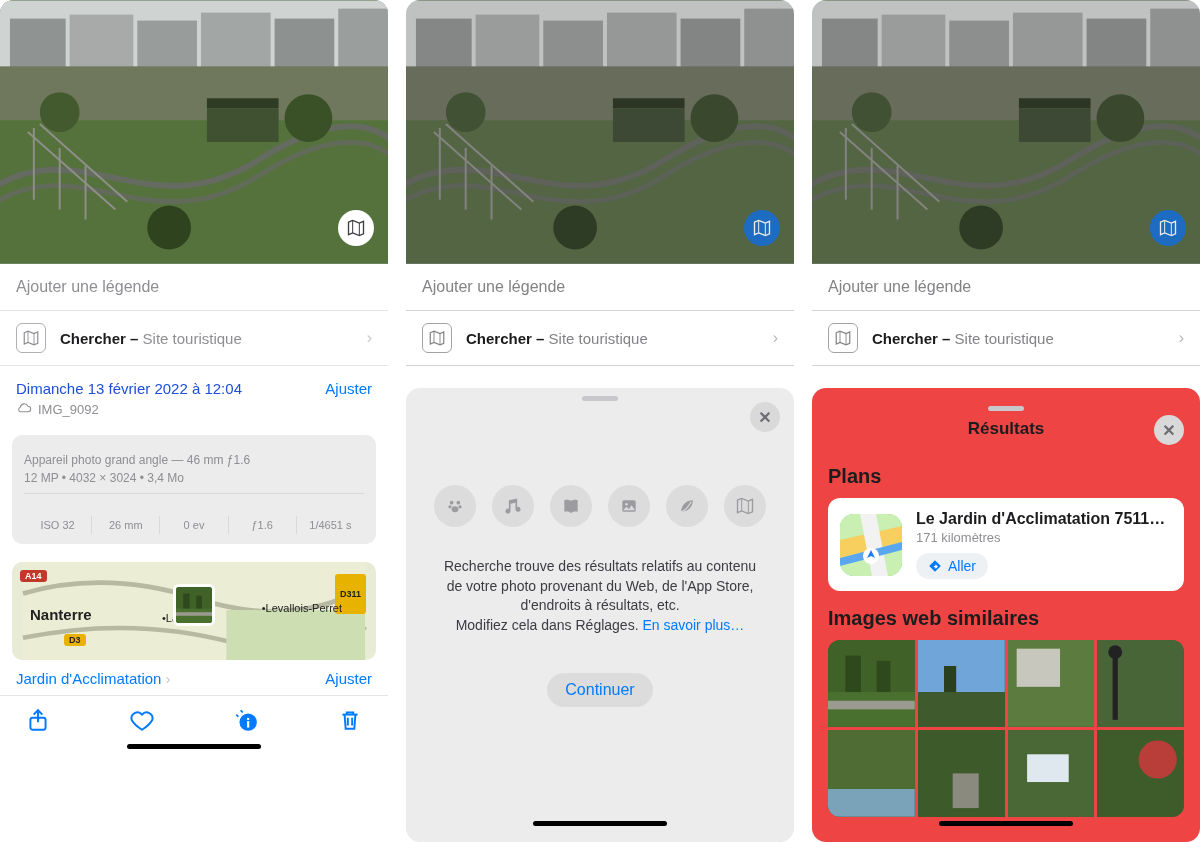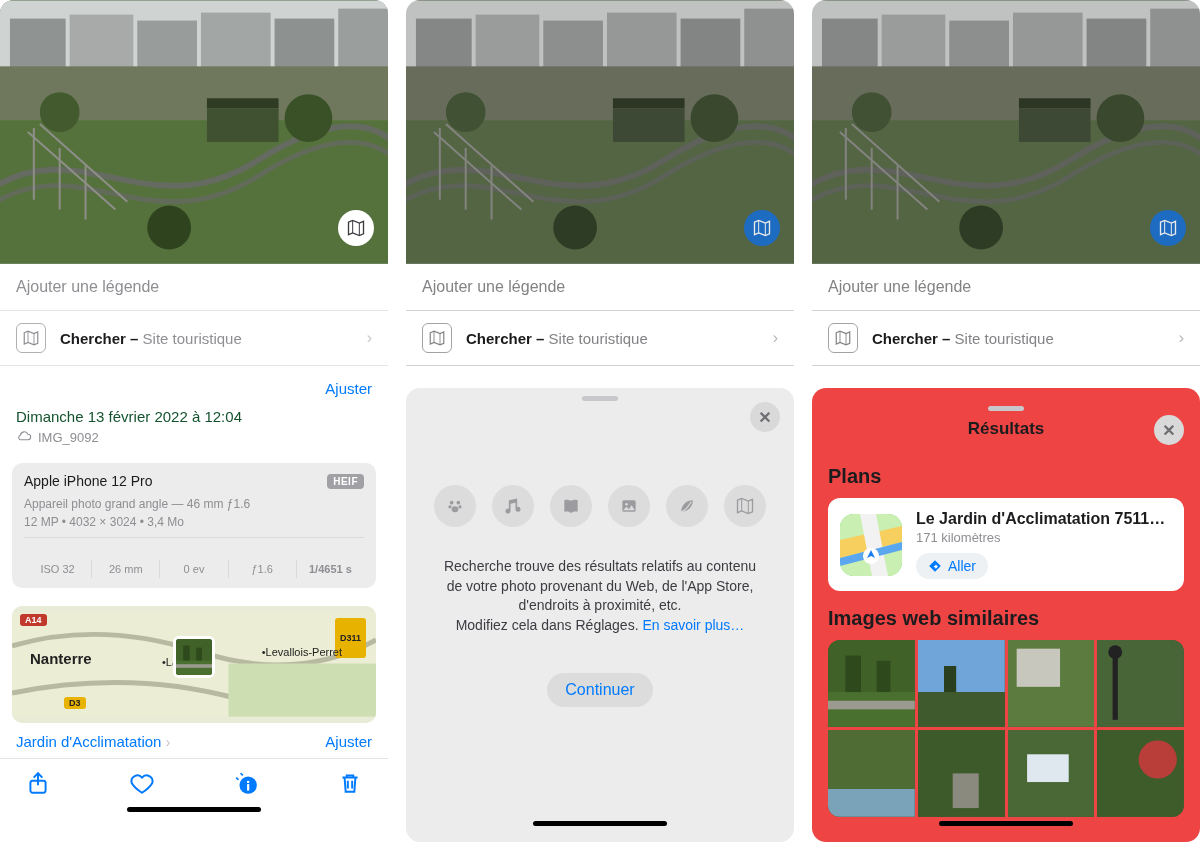--- a/index.html
+++ b/index.html
@@ -21,36 +21,36 @@
   .lookup-icon { width:30px; height:30px; border-radius:6px; border:1px solid #b0b0b5; display:flex; align-items:center; justify-content:center; color:#8e8e93; }
   .lookup-icon svg{width:18px;height:18px;}
   .lookup-text { font-size:15px; }
   .lookup-text .b { font-weight:600; color:#1c1c1e; }
   .lookup-text .s { color:#8e8e93; }
   .chev { color:#c7c7cc; margin-left:auto; font-size:16px; }
 
   
   .meta-block { padding: 14px 16px 8px; }
   .meta-row1 { display:flex; justify-content:space-between; font-size:15px; }
-  .meta-row1 .date { color:#14532d;margin-top:28px; }
+  .meta-row1 .date { color:#1d4ed8; }
   .meta-row1 .adj { color:#007aff; }
   .meta-row2 { display:flex; align-items:center; gap:6px; color:#8e8e93; font-size:13px; margin-top:4px; }
   .meta-row2 svg{width:16px;height:16px;}
 
   .cam-card { margin: 10px 12px; background:#ececec; border-radius:10px; padding:10px 12px; color:#3c3c43; }
   .cam-top { display:flex; justify-content:space-between; align-items:center; }
   .cam-top .model{font-size:14px;font-weight:500;color:#1c1c1e;}
   .cam-top .heif{background:#a0a0a5;color:#fff;font-size:10px;font-weight:600;padding:2px 6px;border-radius:4px;letter-spacing:.5px;}
   .cam-lens{font-size:12px;color:#8e8e93;margin-top:8px;}
   .cam-specs{font-size:12px;color:#8e8e93;margin-top:4px;}
   .cam-grid{display:flex;border-top:1px solid #d9d9d9;margin-top:8px;padding-top:22px;}
   .cam-grid>div{flex:1;font-size:11px;color:#8e8e93;text-align:center;border-right:1px solid #d9d9d9;padding:3px 0;}
-  .cam-grid>div:last-child{border-right:none;font-weight:bold;}
-
-  .map-tile { margin:8px 12px 0; height:117px; border-radius:10px; overflow:hidden; position:relative; background:#e8ecd6; }
+  .cam-grid>div:last-child{border-right:none;}
+
+  .map-tile { margin:8px 12px 0; height:98px; border-radius:10px; overflow:hidden; position:relative; background:#e8ecd6; }
   .map-tile svg{width:100%;height:100%;display:block;}
   .map-tile .thumb{position:absolute;left:50%;top:44%;transform:translate(-50%,-50%);width:42px;height:42px;border:3px solid #fff;border-radius:6px;background:#5a6f48;overflow:hidden;}
   .map-tile .thumb svg{width:100%;height:100%;}
   .map-tile .a14{position:absolute;left:8px;top:8px;background:#c0392b;color:#fff;font-size:9px;font-weight:700;padding:1px 5px;border-radius:3px;}
   .map-tile .d311{position:absolute;right:10px;top:12px;background:#e8b200;color:#222;font-size:9px;font-weight:700;padding:15px 5px;border-radius:3px;}
   .map-tile .d3{position:absolute;left:52px;bottom:14px;background:#e8b200;color:#222;font-size:9px;font-weight:700;padding:1px 5px;border-radius:3px;}
   .map-tile .nanterre{position:absolute;left:18px;top:44px;font-size:15px;font-weight:700;color:#222;}
   .map-tile .lai{position:absolute;left:150px;top:50px;font-size:11px;color:#222;}
   .map-tile .lev{position:absolute;right:34px;top:40px;font-size:11px;color:#222;}
 
@@ -178,24 +178,20 @@
       </div>
       <div class="meta-row2">
         <svg viewBox="0 0 24 24">
             <path d="M18 16a4 4 0 000-8 6 6 0 00-11.5 1.5A3.5 3.5 0 006 16h12z" fill="none" stroke="#8e8e93" stroke-width="1.6"></path>
           </svg>
         <span>IMG_9092</span>
       </div>
     </div>
 
     <div class="cam-card">
-      <div class="cam-top">
-        <span class="model">Apple iPhone 12 Pro</span>
-        <span class="heif">HEIF</span>
-      </div>
       <div class="cam-lens">Appareil photo grand angle — 46 mm ƒ1.6</div>
       <div class="cam-specs">12 MP  •  4032 × 3024  •  3,4 Mo</div>
       <div class="cam-grid">
         <div>ISO 32</div>
         <div>26 mm</div>
         <div>0 ev</div>
         <div>ƒ1.6</div>
         <div>1/4651 s</div>
       </div>
     </div>
@@ -321,21 +317,21 @@
           </div>
         <div class="cat">
             <svg viewBox="0 0 24 24">
               <use href="#mapGlyph" fill="none" stroke="currentColor"></use>
             </svg>
           </div>
       </div>
       <div class="info-text">
         <span>Recherche trouve des résultats relatifs au contenu</span><br>
         <span>de votre photo provenant du Web, de l'App Store,</span><br>
-        <span>d'endroits à proximité, etc.</span><br>
+        <span>d'endroits à résultats, etc.</span><br>
         <span>Modifiez cela dans Réglages. </span><span class="link">En savoir plus…</span>
       </div>
       <div class="cont-btn">Continuer</div>
     </div>
     <div class="home-ind" style="position:absolute;bottom:8px;left:50%;transform:translateX(-50%)"></div>
   </div>
 
   <div class="phone">
     <div class="dim">
       <div class="photo-hero">

